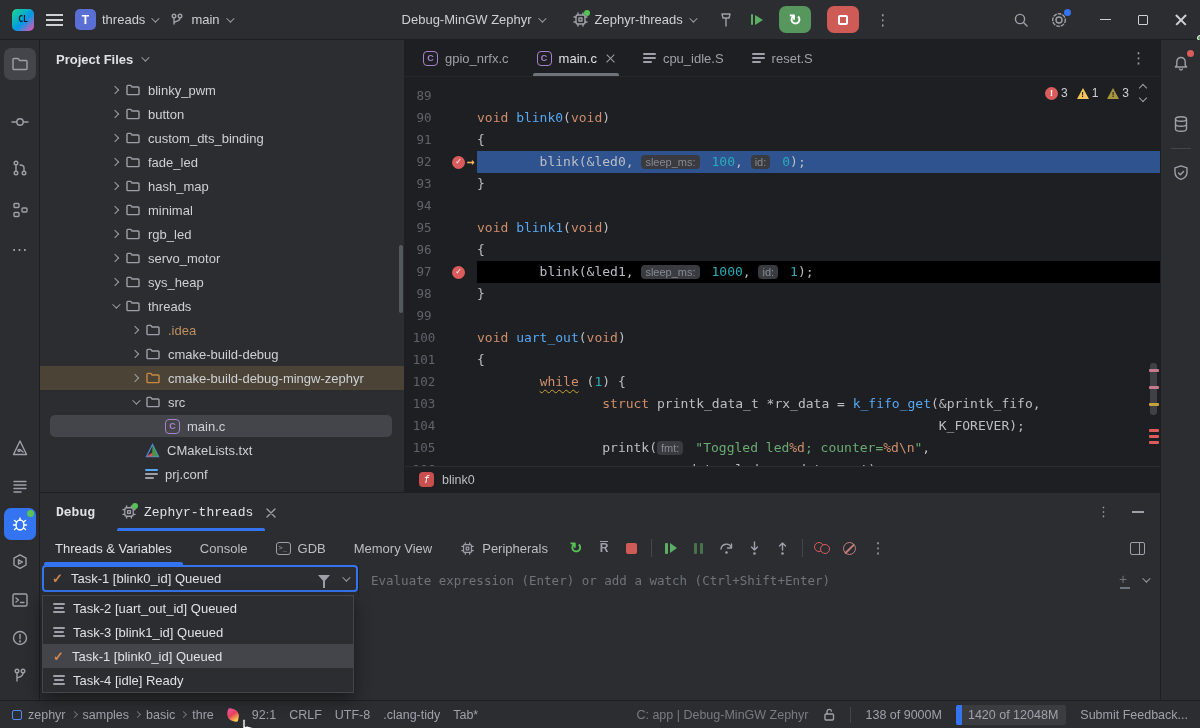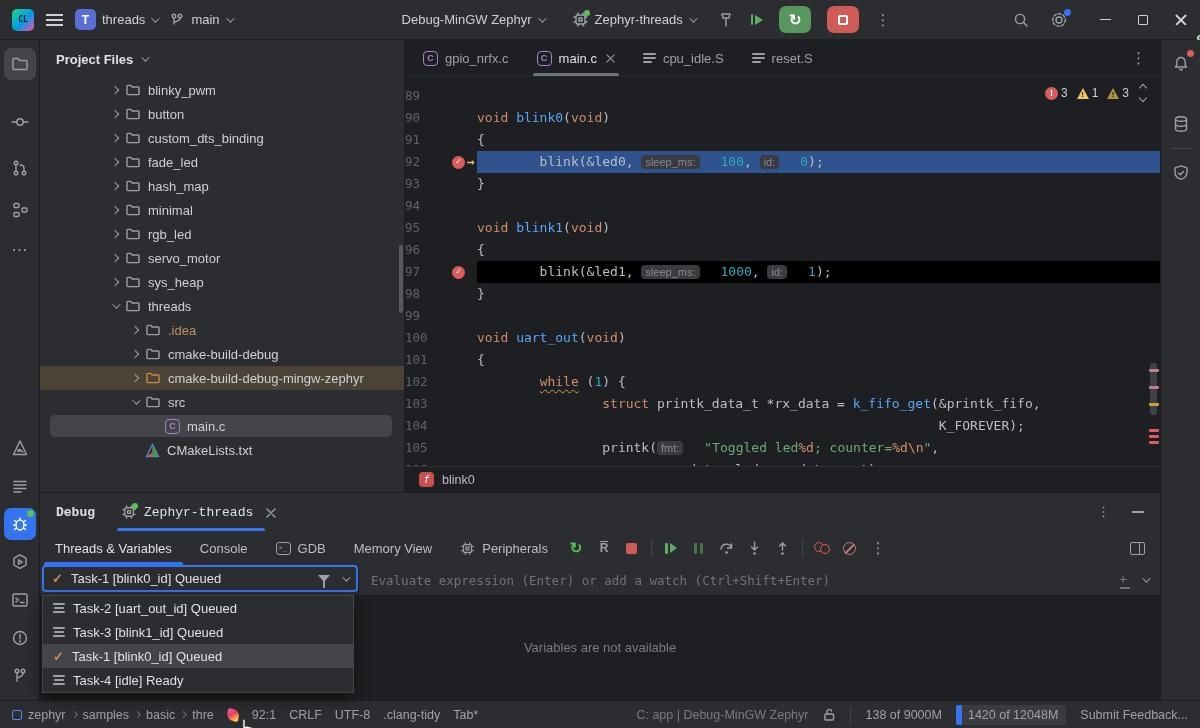--- a/index.html
+++ b/index.html
@@ -74,31 +74,31 @@
   .etabs { height:37px; display:flex; align-items:stretch; padding-left:6px; gap:4px; border-bottom:1px solid #26282b; }
   .etab { display:flex; align-items:center; gap:7px; padding:0 12px; color:#9da0a8; position:relative; }
   .etab.active { color:#dfe1e5; }
   .etab.active::after { content:""; position:absolute; left:8px; right:8px; bottom:0; height:3px; border-radius:2px 2px 0 0; background:#6f737a; }
   .etab .close-x { position:relative; width:9px; height:9px; margin-left:2px; }
   .etab .close-x::before,.etab .close-x::after { content:""; position:absolute; top:4px; left:-1px; width:11px; height:1.3px; background:#9da0a8; }
   .etab .close-x::before { transform:rotate(45deg); } .etab .close-x::after { transform:rotate(-45deg); }
   .etabs-kebab { margin-left:auto; align-self:center; padding-right:14px; color:#9da0a8; font-size:15px; }
   .code-wrap { position:relative; height:389px; overflow:hidden; padding-top:8px; }
   .cl { display:flex; height:22px; line-height:22px; font-family:"DejaVu Sans Mono",monospace; font-size:13px; white-space:pre; }
-  .ln { width:38px; text-align:left; color:#5f646b; flex:none; font-size:12.5px; }
+  .ln { width:38px; text-align:center; color:#5f646b; flex:none; font-size:12.5px; }
   .gut { width:34px; flex:none; display:flex; align-items:center; justify-content:flex-start; padding-left:9px; gap:2px; }
   .bpdot { width:13px; height:13px; border-radius:50%; background:#db5c5c; color:#fff; font-size:8px; display:flex; align-items:center; justify-content:center; flex:none; font-family:"Liberation Sans",sans-serif; }
   .execarrow { color:#f2b65c; font-weight:bold; font-size:13px; }
   .code { flex:1; }
   .hl-exec .code { background:#2e538f; }
   .hl-bp .code { background:#000000; }
   .tk-kw { color:#cf8e6d; } .tk-fn { color:#56a8f5; } .tk-num { color:#2aacb8; }
   .tk-str { color:#6aab73; } .tk-esc { color:#cf8e6d; } .tk-pl { color:#bcbec4; }
   .tk-wkw { color:#cf8e6d; text-decoration:underline wavy #c8a33b 1px; text-underline-offset:3px; }
-  .tk-hint { background:#393b40; color:#868a91; border-radius:4px; padding:1px 4px; margin-right:21px; font-family:"Liberation Sans",sans-serif; font-size:11px; }
+  .tk-hint { background:#393b40; color:#868a91; border-radius:4px; padding:1px 4px; margin-right:12px; font-family:"Liberation Sans",sans-serif; font-size:11px; }
   .inspections { position:absolute; top:6px; right:10px; display:flex; align-items:center; gap:9px; background:#1e1f22; padding:2px 4px; border-radius:4px; color:#ced0d6; font-size:12px; z-index:3; }
   .insp-err { width:13px; height:13px; border-radius:50%; background:#db5c5c; color:#fff; font-size:9px; font-weight:bold; display:flex; align-items:center; justify-content:center; }
   .tri-warn { width:0; height:0; border-left:6.5px solid transparent; border-right:6.5px solid transparent; border-bottom:11px solid #f2c55c; position:relative; }
   .tri-warn.weak { border-bottom-color:#a8953f; }
   .tri-warn::after { content:"!"; position:absolute; left:-1.5px; top:2px; font-size:8px; color:#1e1f22; font-weight:bold; }
   .insp-chevs { display:flex; flex-direction:column; gap:4px; margin-left:2px; }
   .ed-scroll { position:absolute; right:3px; top:286px; width:7px; height:52px; background:rgba(125,130,140,.35); border-radius:3px; }
   .mark { position:absolute; right:1px; width:10px; height:3px; border-radius:1px; }
   .breadcrumbs-bar { height:26px; border-top:1px solid #2b2d30; display:flex; align-items:center; gap:8px; padding-left:14px; background:#1e1f22; }
   .fn-ic { width:15px; height:15px; border-radius:4px; background:#c94f4f; color:#fff; font-family:"DejaVu Sans Mono",monospace; font-style:italic; font-size:10px; display:flex; align-items:center; justify-content:center; }
@@ -458,20 +458,28 @@
         <span>main.c</span>
       </div>
     <div class="trow d2n">
         <svg width="15" height="15" viewBox="0 0 15 15">
           <path d="M7.5 1.5L1.5 13.5h12z" fill="none" stroke="#4f87d4" stroke-width="1.3"></path>
           <path d="M7.5 1.5L13.5 13.5H7z" fill="#4ca64c" opacity=".85"></path>
           <path d="M1.5 13.5h6l-0-4z" fill="#d45252"></path>
         </svg>
         <span>CMakeLists.txt</span>
       </div>
+    <div class="trow d2n">
+        <span class="asm-ic">
+          <i style="background:#56a8f5;"></i>
+          <i></i>
+          <i></i>
+        </span>
+        <span>prj.conf</span>
+      </div>
   </div>
   <div class="tree-scroll"></div>
 </div>
 
 <div class="editor-col">
   <div class="etabs">
     <div class="etab">
       <span class="cfile-ic">C</span>
       <span>gpio_nrfx.c</span>
     </div>
@@ -669,23 +677,20 @@
           <span class="funnel"></span>
           <span class="chev"></span>
         </span>
       </div>
       <div class="watch-row">
         <span class="watch-text">Evaluate expression (Enter) or add a watch (Ctrl+Shift+Enter)</span>
         <span class="addwatch">+</span>
         <span class="chev"></span>
       </div>
     </div>
-    <div class="vars-area">
-      <span class="vars-empty">Variables are not available</span>
-    </div>
 
     <div class="thread-list">
       <div class="titem">
         <span class="thread-ic">
             <i></i>
             <i></i>
             <i></i>
           </span>
         <span>Task-2 [uart_out_id] Queued</span>
       </div>

